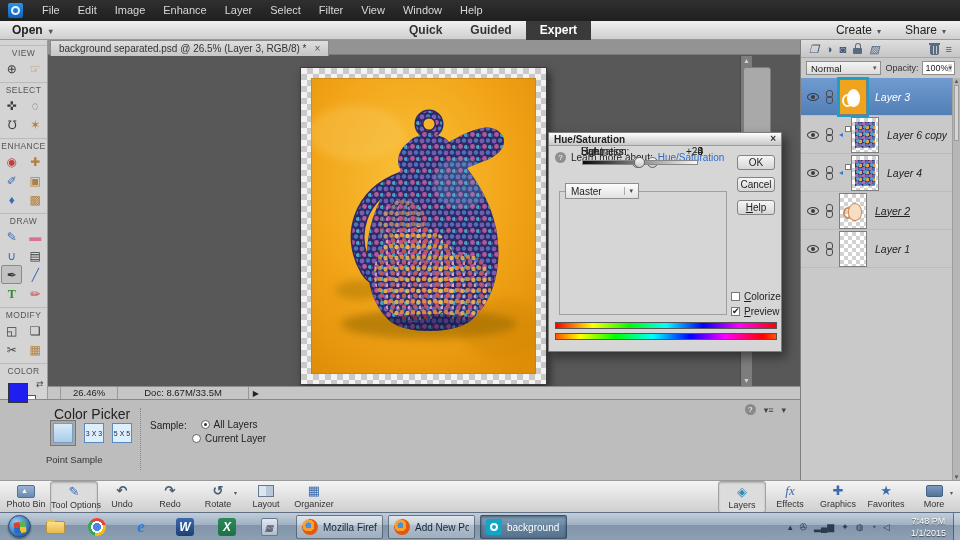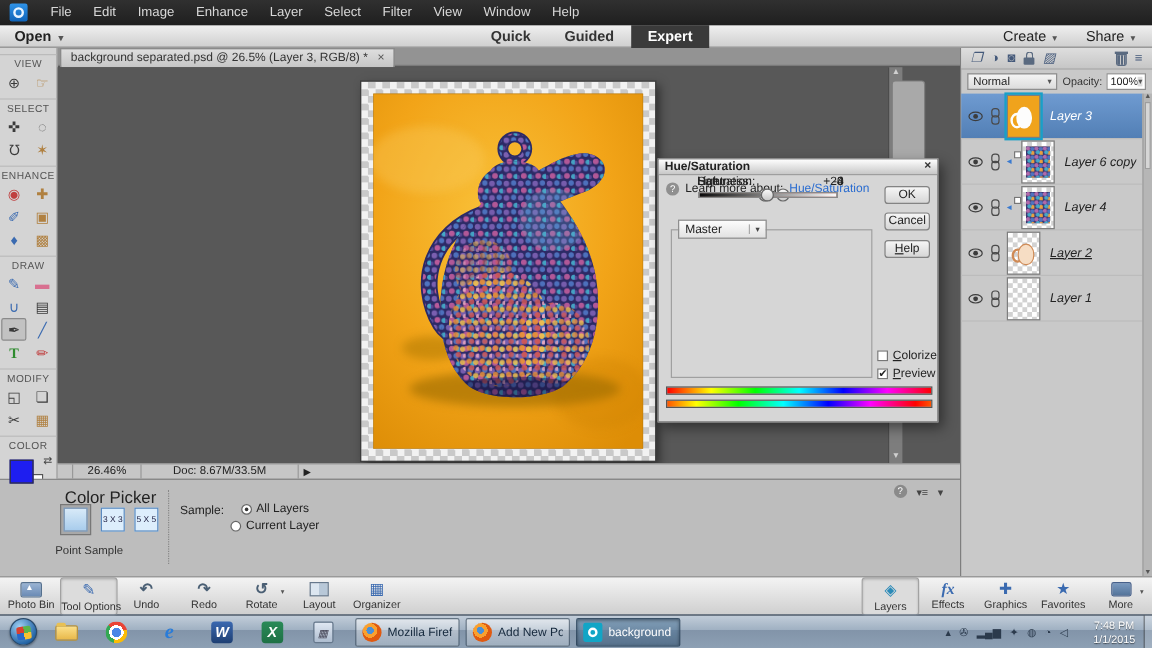--- a/index.html
+++ b/index.html
@@ -156,21 +156,21 @@
   #ab-right{position:absolute;right:2px;top:0;height:32px;display:flex;}
   .ab-item{width:48px;text-align:center;padding-top:2px;position:relative;}
   .ab-item.on{background:#dcdcdc;border:1px solid #a2a2a2;border-radius:3px;box-shadow:inset 0 1px 2px rgba(0,0,0,.2);}
   .ab-icon{display:block;height:16px;font-size:13px;line-height:16px;margin:0 auto;}
   .ab-dd{display:none;position:absolute;right:5px;top:8px;font-size:6px;color:#555;}
   .ab-dd.show{display:block;}
   .ab-label{font-size:9px;color:#333;margin-top:0px;white-space:nowrap;}
   .icsteel{color:#4a5f74;font-weight:bold;}
   .icblue{color:#3a6ab0;}
   .icteal{color:#2a8ab8;}
-  .icfx{font-style:italic;font-weight:bold;color:#3a6ab0;font-family:"Liberation Serif",serif;}
+  .icfx{font-style:italic;font-weight:normal;color:#3a6ab0;font-family:"Liberation Serif",serif;}
   .icphoto{width:18px;height:13px;margin:2px auto 1px;background:linear-gradient(#9ab4d4,#6a8ab4);border:1px solid #55708e;border-radius:2px;position:relative;}
   .icphoto::after{content:"▲";position:absolute;left:3px;bottom:-2px;font-size:7px;color:#fff;}
   .iclayout{width:16px;height:12px;margin:2px auto 2px;border:1px solid #66788c;background:linear-gradient(90deg,#dce6f0 49%,#66788c 49% 51%,#b8c8d8 51%);}
   .icfolder{width:17px;height:12px;margin:2px auto 2px;background:linear-gradient(#7a9ac0,#54749a);border:1px solid #46608a;border-radius:2px;}
 
   
   #wintaskbar{position:absolute;left:0;top:512px;width:960px;height:28px;background:linear-gradient(#c2cdd9,#9fb0c2 45%,#8294a9 46%,#8da0b4);border-top:1px solid #5f7084;}
   #startorb{position:absolute;left:8px;top:2px;width:23px;height:23px;border-radius:50%;background:radial-gradient(circle at 35% 30%,#9ed0f4,#2868a8 70%,#12406e);border:1px solid #2a4a6a;box-shadow:0 1px 2px rgba(0,0,0,.4);}
   #startorb .flag{position:absolute;left:5px;top:6px;width:12px;height:11px;border-radius:2px;transform:rotate(-8deg);background:conic-gradient(#5bb54a 0 25%,#f8c030 0 50%,#2868c8 0 75%,#d84030 0);}
   .ql{position:absolute;top:3px;width:22px;height:22px;display:flex;align-items:center;justify-content:center;}

